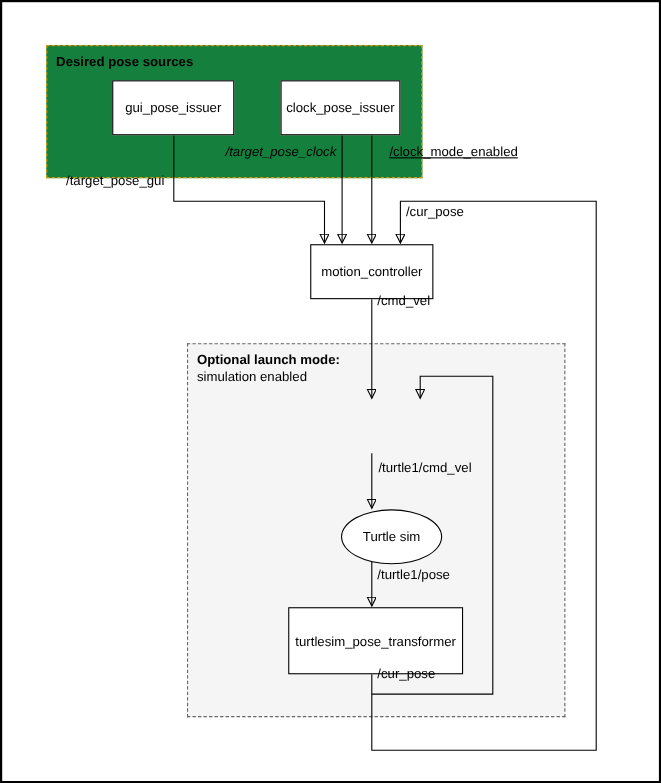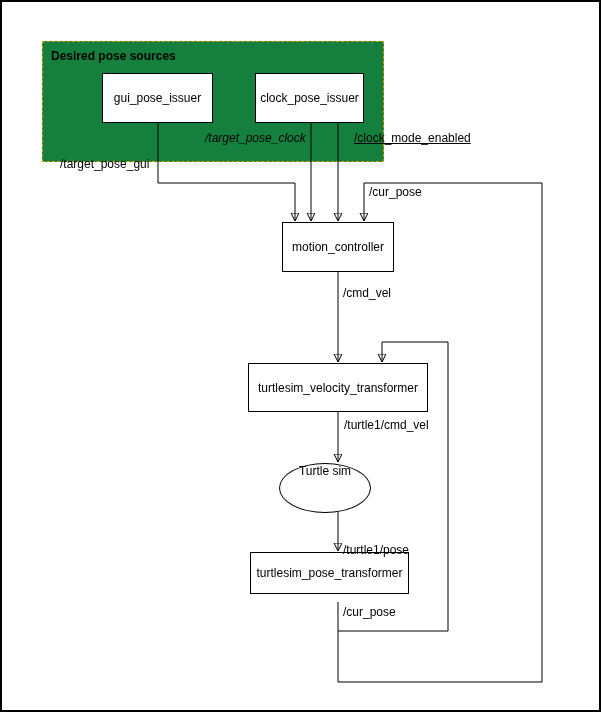--- a/index.html
+++ b/index.html
@@ -40,37 +40,37 @@
     background:#ffffff;
     border:1px solid #000000;
     display:flex;align-items:center;justify-content:center;
     text-align:center;white-space:nowrap;
     z-index:3;
   }
   .node-gui{left:100px;top:71px;width:111px;height:50px;}
   .node-clock{left:253px;top:71px;width:109px;height:50px;}
   .node-motion{left:280px;top:220px;width:112px;height:50px;}
   .node-velocity{left:246px;top:361px;width:180px;height:49px;font-size:12px;}
-  .node-pose{left:248px;top:550px;width:159px;height:42px;}
+  .node-pose{left:260px;top:550px;width:159px;height:61px;}
   .node-turtle{
-    left:277px;top:461px;width:90px;height:48px;
+    left:308px;top:461px;width:90px;height:48px;
     background:#ffffff;border:1px solid #000000;
     border-radius:50%;
-    display:flex;align-items:flex-start;justify-content:center;
+    display:flex;align-items:center;justify-content:center;
     position:absolute;z-index:3;white-space:nowrap;
   }
   
   .topic{position:absolute;white-space:nowrap;z-index:4;}
   .t-gui{left:58px;top:129px;margin-top:26px;}
   .t-clock{left:203px;top:129px;font-style:italic;}
   .t-mode{left:352px;top:129px;text-decoration:underline;}
   .t-curpose-top{left:367px;top:183px;}
-  .t-cmdvel{left:341px;top:284px;}
+  .t-cmdvel{left:341px;top:264px;}
   .t-t1cmdvel{left:342px;top:416px;}
-  .t-t1pose{left:341px;top:513px;margin-top:28px;}
+  .t-t1pose{left:341px;top:513px;}
   .t-curpose-bot{left:341px;top:603px;}
   
   #edges{position:absolute;left:0;top:0;width:601px;height:712px;z-index:2;}
   #edges path{fill:none;stroke:#000000;stroke-width:1;}
 </style>
 </head>
 <body>
 
 <div id="page">
 
@@ -87,32 +87,33 @@
     <path d="M336,270 L336,360" marker-end="url(#arrow)"></path>
     <path d="M336,629 L446,629 L446,340 L380,340 L380,360" marker-end="url(#arrow)"></path>
     <path d="M336,410 L336,460" marker-end="url(#arrow)"></path>
     <path d="M336,509 L336,549" marker-end="url(#arrow)"></path>
   </svg>
 
   <div class="abs group-orange">
     <div class="group-title">Desired pose sources</div>
   </div>
 
+  <div class="abs group-gray">
+    <div class="group-title">Optional launch mode:</div>
+    <div class="group-subtitle">simulation enabled</div>
+  </div>
 
   <div class="node node-gui">
     <span>gui_pose_issuer</span>
   </div>
   <div class="node node-motion">
     <span>motion_controller</span>
   </div>
   <div class="node node-clock">
     <span>clock_pose_issuer</span>
-  </div>
-  <div class="node node-velocity">
-    <span>turtlesim_velocity_transformer</span>
   </div>
   <div class="node-turtle">
     <span>Turtle sim</span>
   </div>
   <div class="node node-pose">
     <span>turtlesim_pose_transformer</span>
   </div>
 
   <div class="topic t-gui">/target_pose_gui</div>
   <div class="topic t-clock">/target_pose_clock</div>

